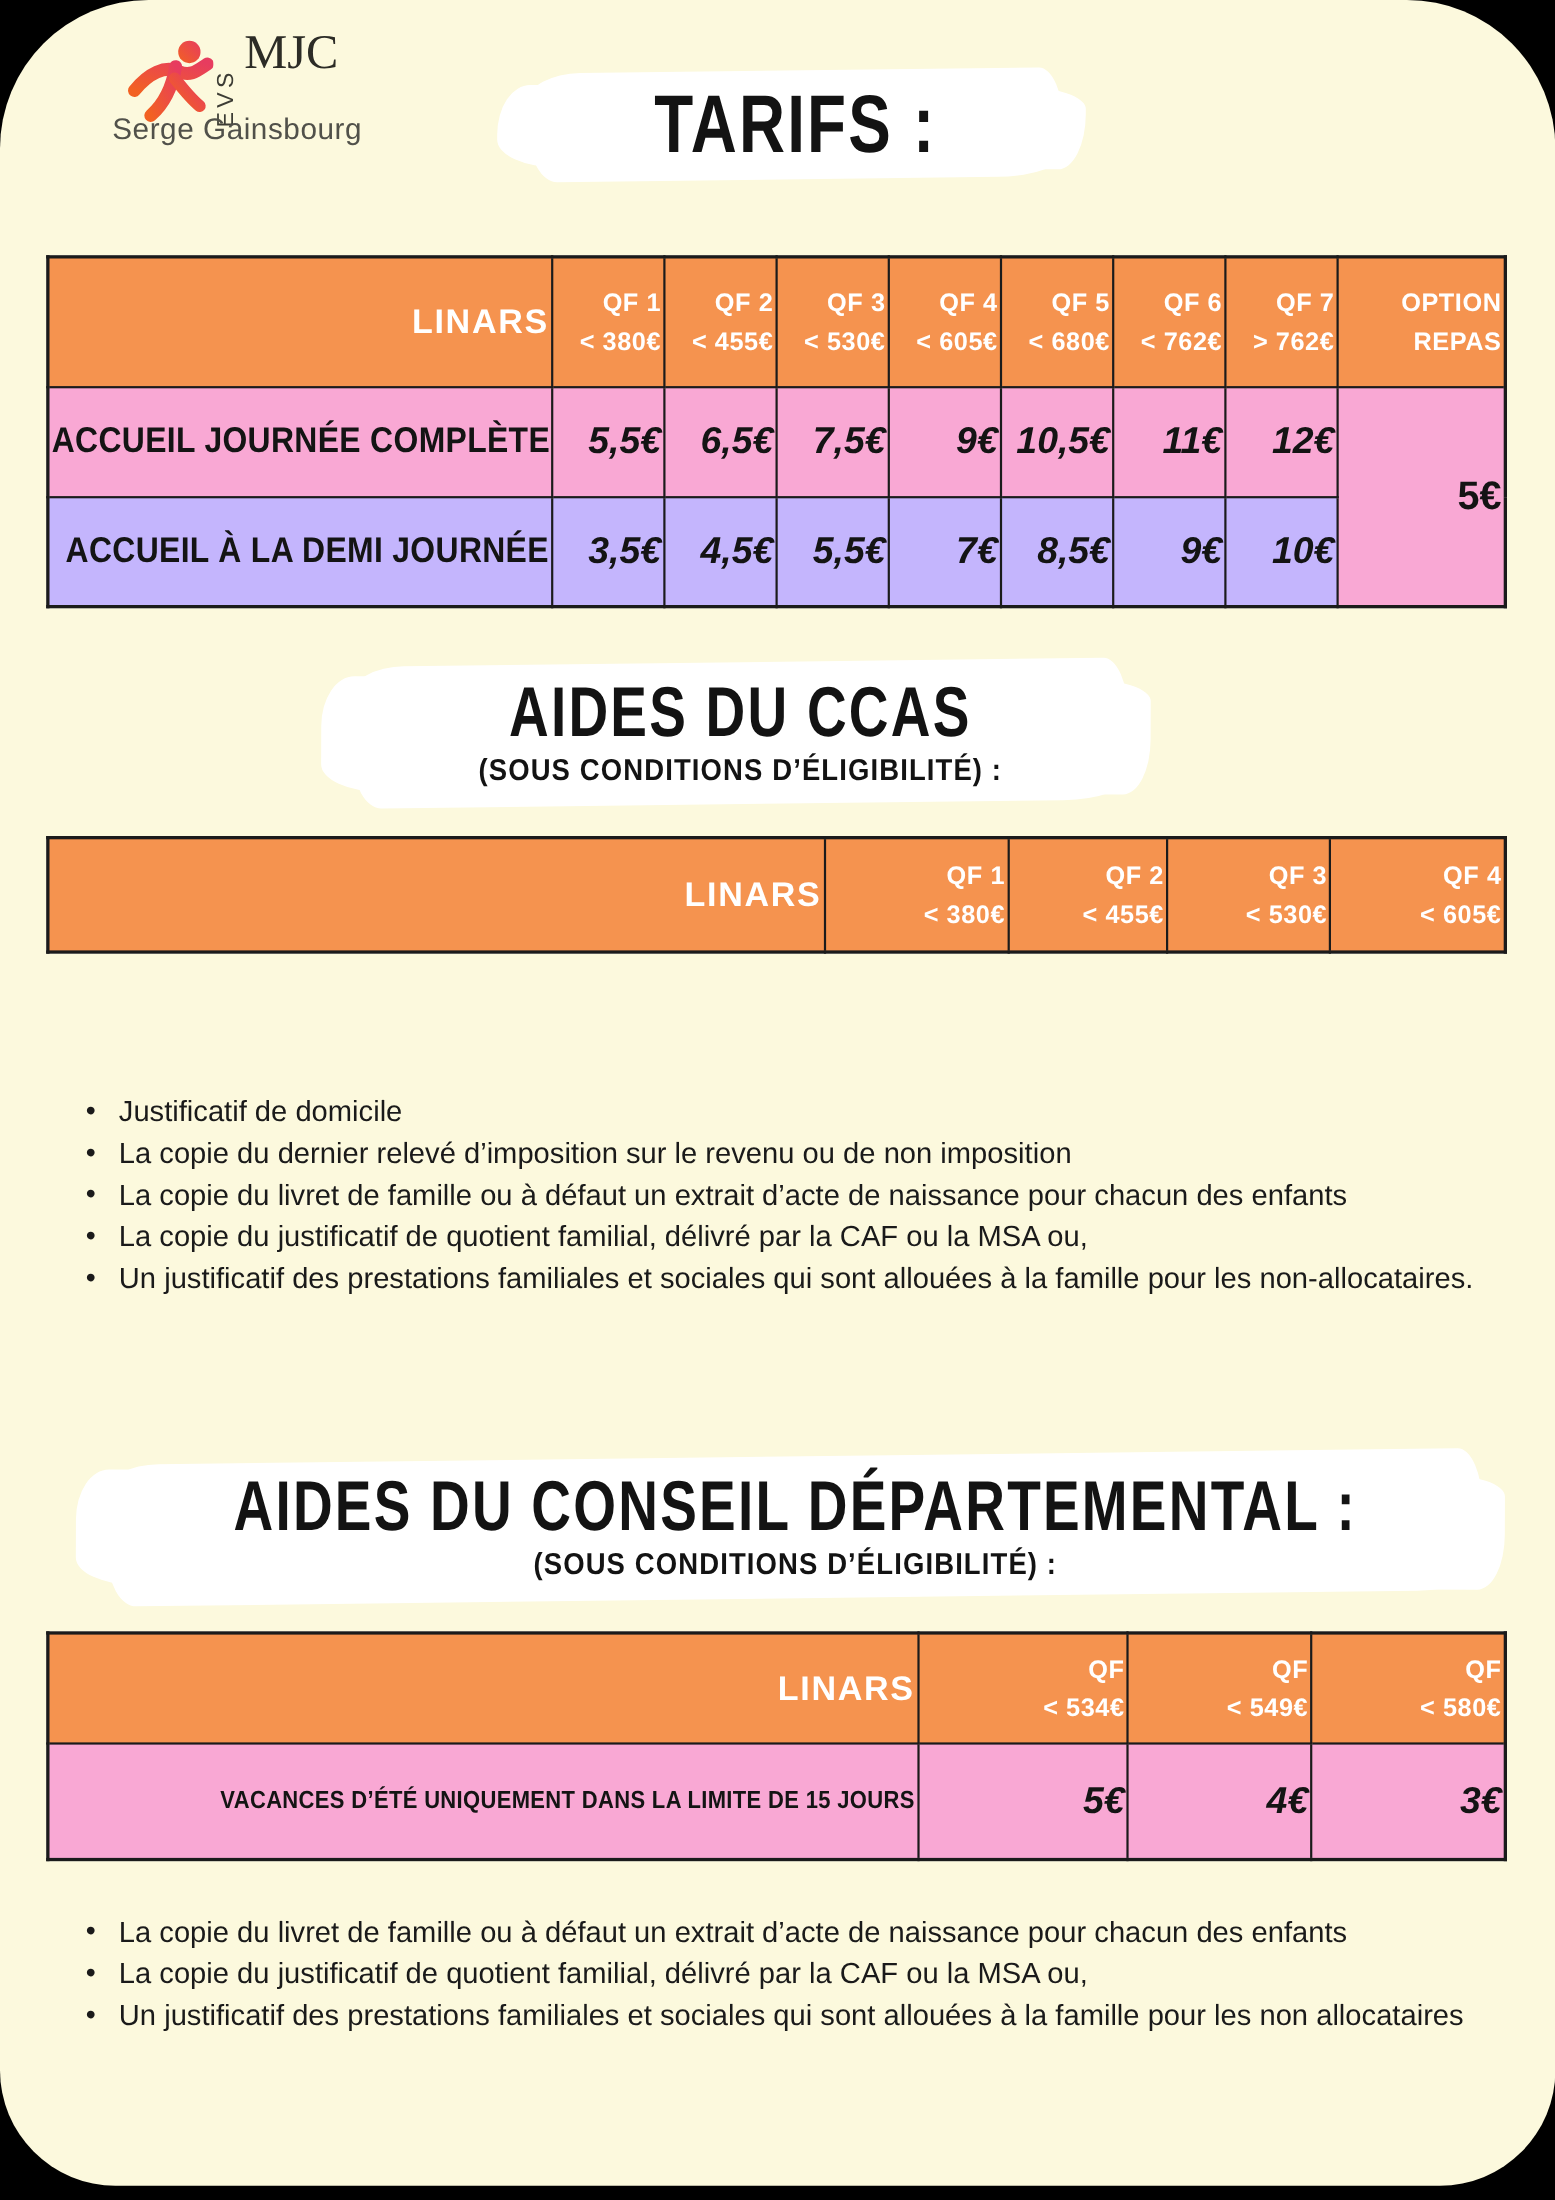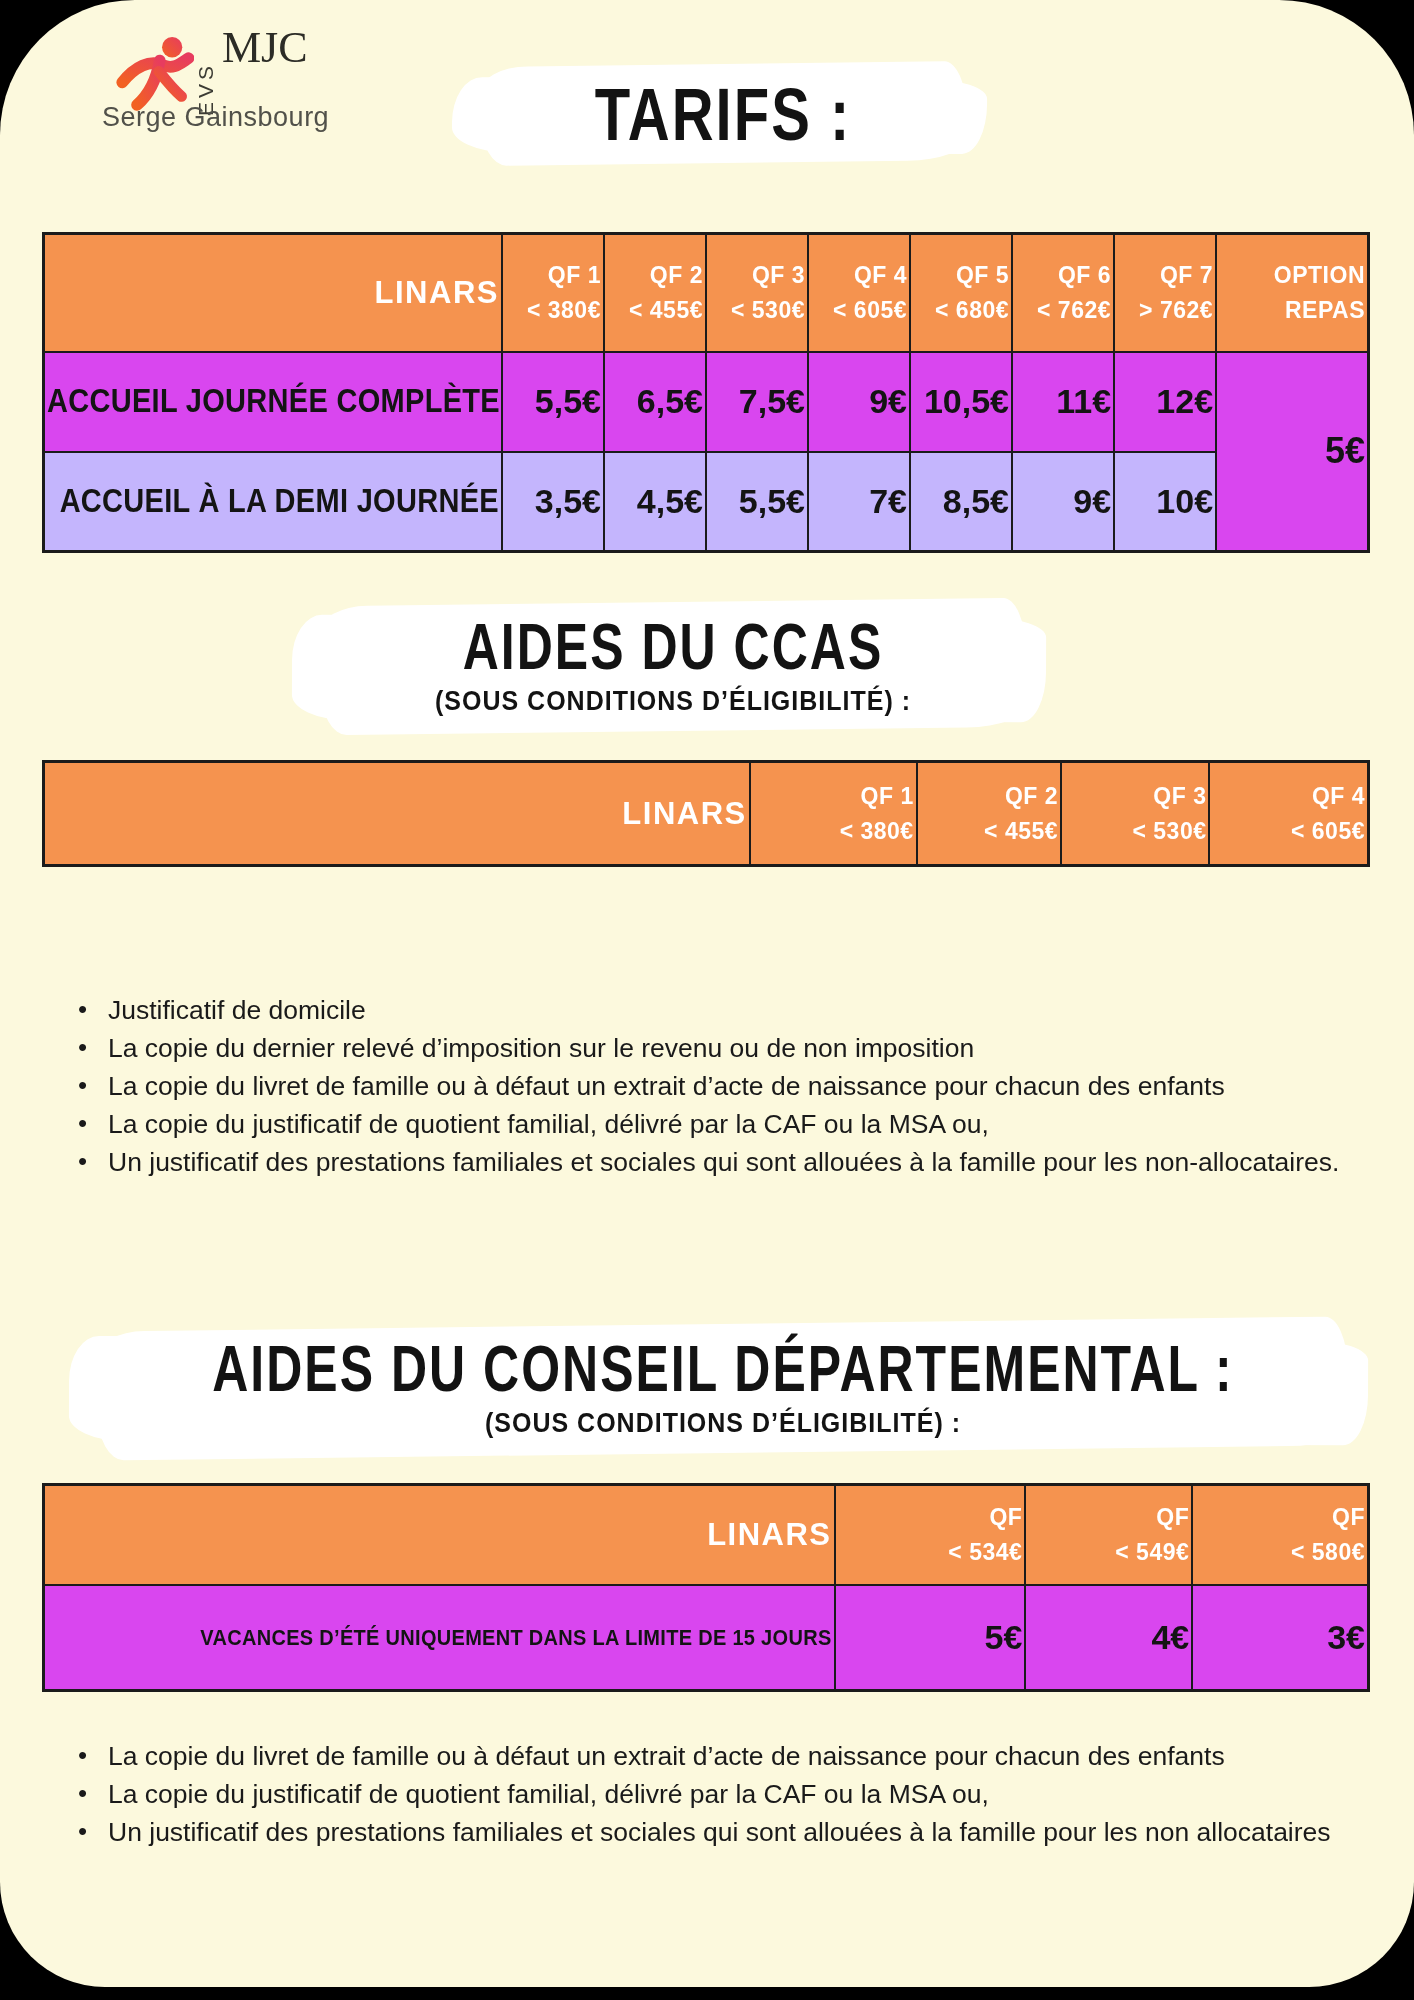--- a/index.html
+++ b/index.html
@@ -49,23 +49,23 @@
 
   
   table { border-collapse:collapse; table-layout:fixed; position:absolute; left:42px; width:1328px; background:#fff; }
   th, td { border:2.5px solid #1b1b1b; text-align:right; vertical-align:middle; padding:2px; }
   table { border:3px solid #1b1b1b; }
   th { background:#F5934F; color:#fff; font-weight:bold; }
   .city-cell { font-size:31px; letter-spacing:1.5px; }
   .qf-line  { display:block; font-size:23px; line-height:1.5; letter-spacing:0.5px; }
   .row-label { font-weight:bold; color:#141414; font-size:29px; letter-spacing:0.3px; }
   .row-label span { display:inline-block; transform:scaleY(1.12); white-space:nowrap; }
-  .val { font-weight:bold; color:#141414; font-size:34px; }
+  .val { font-weight:bold; color:#141414; font-size:34px;font-style:italic; }
   .peach td { background:#c4b5fd; }
-  .white-row td { background:#d946ef; }
+  .white-row td { background:#f9a8d4; }
   .repas-cell { background:#F5934F; color:#141414; font-weight:bold; font-size:36px; }
 
   #table-tarifs { top:232px; }
   #table-tarifs th { height:118px; }
   #table-tarifs td { height:100px; }
   #table-ccas { top:760px; }
   #table-ccas th { height:104px; }
   #table-ccas td { height:92px; }
   #table-conseil { top:1483px; }
   #table-conseil th { height:100px; }

